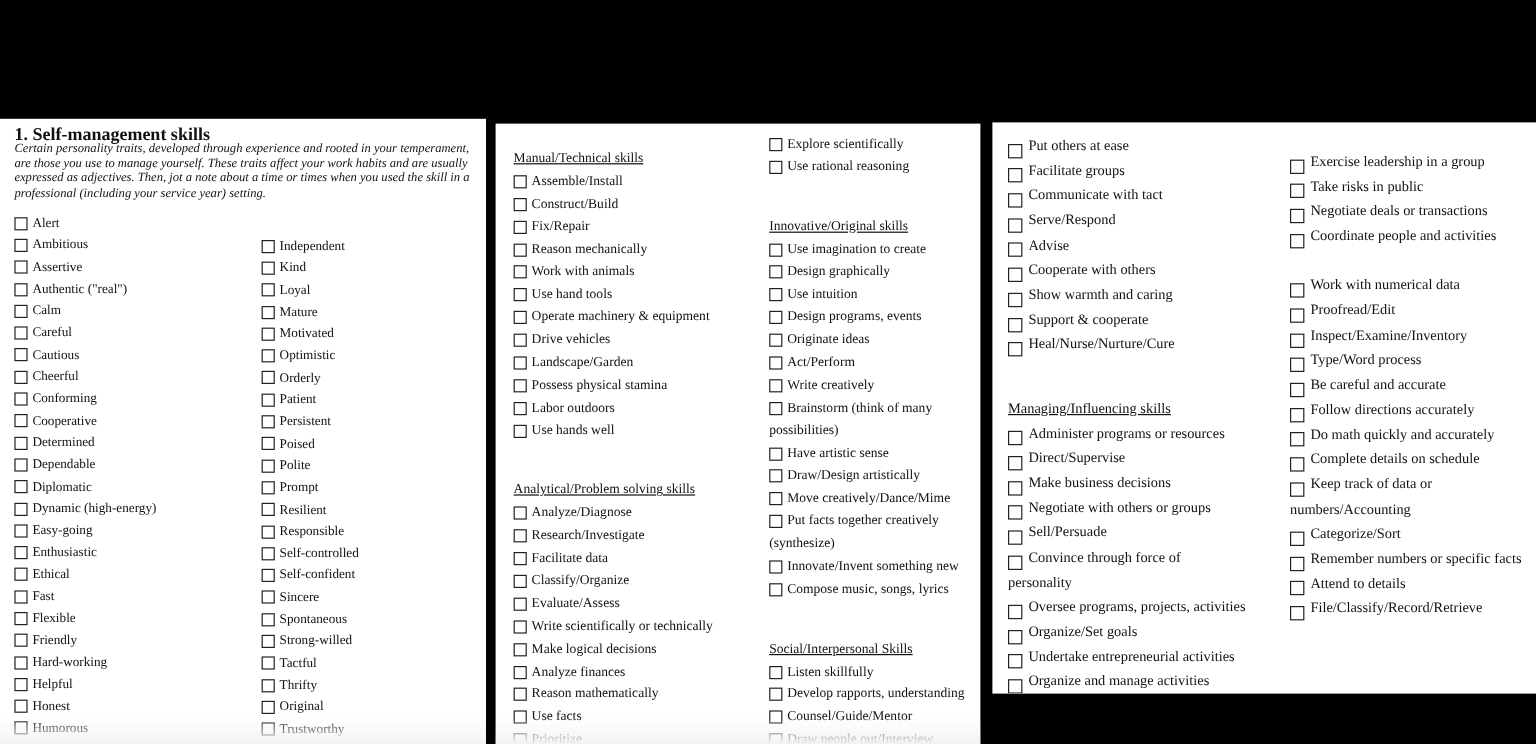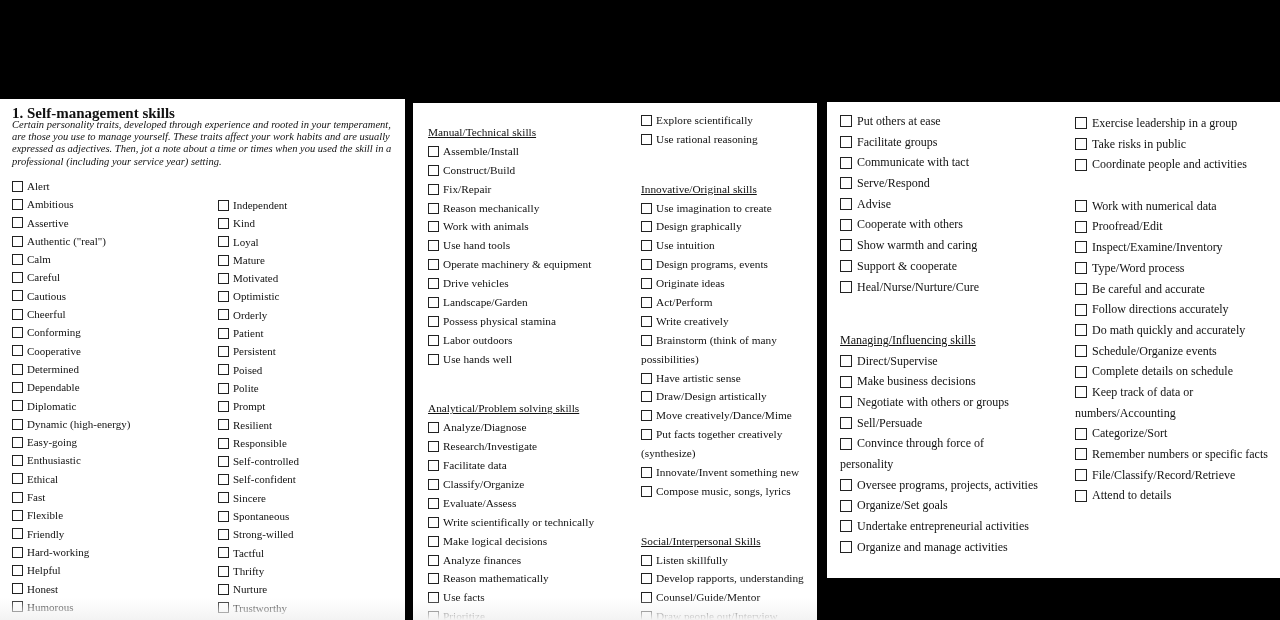--- a/index.html
+++ b/index.html
@@ -7,21 +7,21 @@
          font-family:"Liberation Serif", "DejaVu Serif", serif; color:#111; }
   .panel { position:absolute; background:#fff; overflow:hidden; }
   #p1 { left:0; top:99px; width:405px; height:521px; }
   #p2 { left:413px; top:103px; width:404px; height:517px; }
   #p3 { left:827px; top:102px; width:453px; height:476px; }
   .fade { position:absolute; left:0; right:0; bottom:0; height:22px;
           background:linear-gradient(#fff0, #f3f3f3); }
   .col { position:absolute; top:0; }
   .row { height:18.3px; line-height:18.3px; font-size:11px; white-space:nowrap; display:flex; align-items:center; }
   #p2 .row, #p3 .row { height:18.9px; line-height:18.9px; font-size:11.3px; }
-  #p3 .row { height:20.7px; line-height:20.7px; font-size:12px; }
+  #p3 .row { height:20.7px; line-height:20.7px; font-size:12px;align-items:flex-end; }
   .cb { display:inline-block; width:9px; height:9px; border:1px solid #222; margin-right:4px; flex:none; background:#fff; }
   #p3 .cb { width:10px; height:10px; margin-right:5px; }
   .hdr { text-decoration:underline; font-size:11.3px;margin-top:12px; }
   #p3 .hdr { font-size:12px; }
   .wrapline { padding-left:0; }
   .title { font-weight:bold; font-size:15px; line-height:12px; }
   .intro { font-size:10.5px; line-height:12.2px; width:392px;font-style:italic; }
   .spacer { height:18.9px; }
   #p3 .spacer { height:20.7px; }
 </style>
@@ -211,21 +211,21 @@
       <div class="row">
         <span class="cb"></span>
         <span>Tactful</span>
       </div>
       <div class="row">
         <span class="cb"></span>
         <span>Thrifty</span>
       </div>
       <div class="row">
         <span class="cb"></span>
-        <span>Nurture</span>
+        <span>Original</span>
       </div>
       <div class="row">
         <span class="cb"></span>
         <span>Trustworthy</span>
       </div>
       <div class="row">
         <span class="cb"></span>
         <span>Versatile</span>
       </div>
     </div>
@@ -464,20 +464,24 @@
         <span>Support &amp; cooperate</span>
       </div>
       <div class="row">
         <span class="cb"></span>
         <span>Heal/Nurse/Nurture/Cure</span>
       </div>
       <div class="spacer"></div>
       <div class="row hdr">Managing/Influencing skills</div>
       <div class="row">
         <span class="cb"></span>
+        <span>Administer programs or resources</span>
+      </div>
+      <div class="row">
+        <span class="cb"></span>
         <span>Direct/Supervise</span>
       </div>
       <div class="row">
         <span class="cb"></span>
         <span>Make business decisions</span>
       </div>
       <div class="row">
         <span class="cb"></span>
         <span>Negotiate with others or groups</span>
       </div>
@@ -500,31 +504,35 @@
       </div>
       <div class="row">
         <span class="cb"></span>
         <span>Undertake entrepreneurial activities</span>
       </div>
       <div class="row">
         <span class="cb"></span>
         <span>Organize and manage activities</span>
       </div>
     </div>
-  <div class="col" id="p3c2" style="left:248px;top:11px;">
+  <div class="col" id="p3c2" style="left:248px;top:22px;">
       <div class="row">
         <span class="cb"></span>
         <span>Exercise leadership in a group</span>
       </div>
       <div class="row">
         <span class="cb"></span>
         <span>Take risks in public</span>
       </div>
       <div class="row">
         <span class="cb"></span>
+        <span>Negotiate deals or transactions</span>
+      </div>
+      <div class="row">
+        <span class="cb"></span>
         <span>Coordinate people and activities</span>
       </div>
       <div class="spacer"></div>
       <div class="row">
         <span class="cb"></span>
         <span>Work with numerical data</span>
       </div>
       <div class="row">
         <span class="cb"></span>
         <span>Proofread/Edit</span>
@@ -544,41 +552,37 @@
       <div class="row">
         <span class="cb"></span>
         <span>Follow directions accurately</span>
       </div>
       <div class="row">
         <span class="cb"></span>
         <span>Do math quickly and accurately</span>
       </div>
       <div class="row">
         <span class="cb"></span>
-        <span>Schedule/Organize events</span>
-      </div>
-      <div class="row">
-        <span class="cb"></span>
         <span>Complete details on schedule</span>
       </div>
       <div class="row">
         <span class="cb"></span>
         <span>Keep track of data or</span>
       </div>
       <div class="row wrapline">numbers/Accounting</div>
       <div class="row">
         <span class="cb"></span>
         <span>Categorize/Sort</span>
       </div>
       <div class="row">
         <span class="cb"></span>
         <span>Remember numbers or specific facts</span>
       </div>
       <div class="row">
         <span class="cb"></span>
+        <span>Attend to details</span>
+      </div>
+      <div class="row">
+        <span class="cb"></span>
         <span>File/Classify/Record/Retrieve</span>
-      </div>
-      <div class="row">
-        <span class="cb"></span>
-        <span>Attend to details</span>
       </div>
     </div>
 </div>
 
 </body></html>

